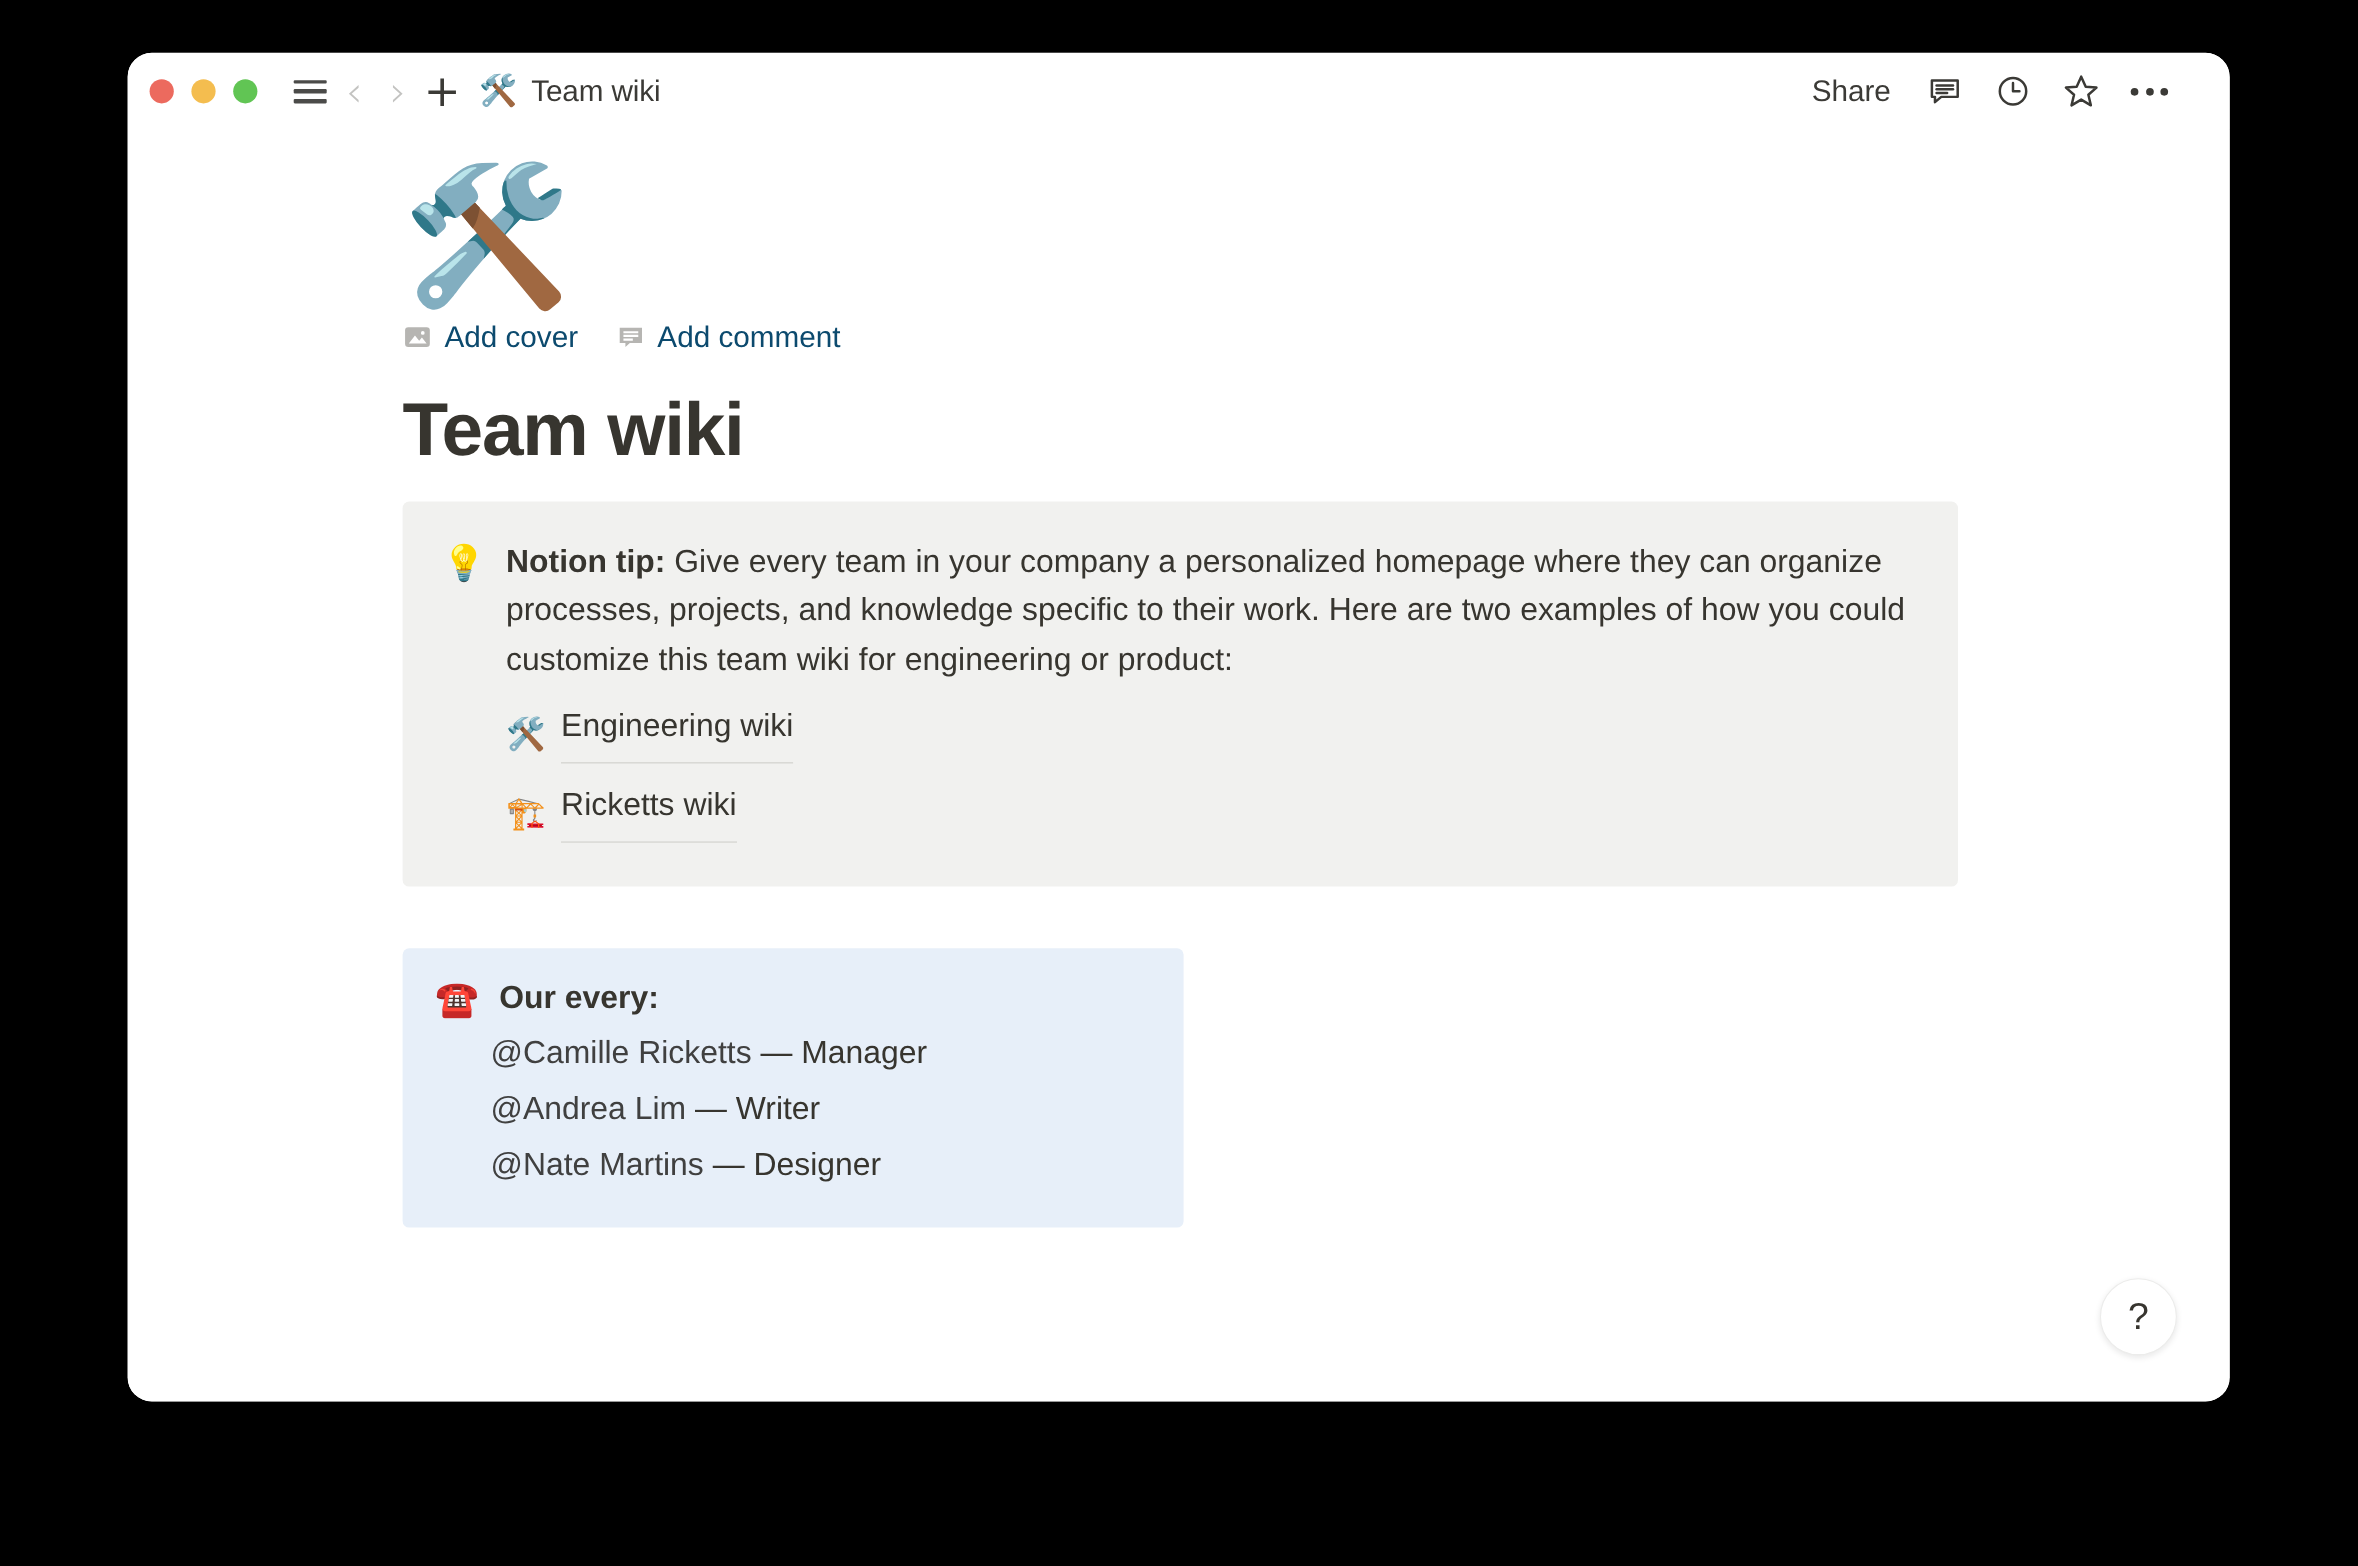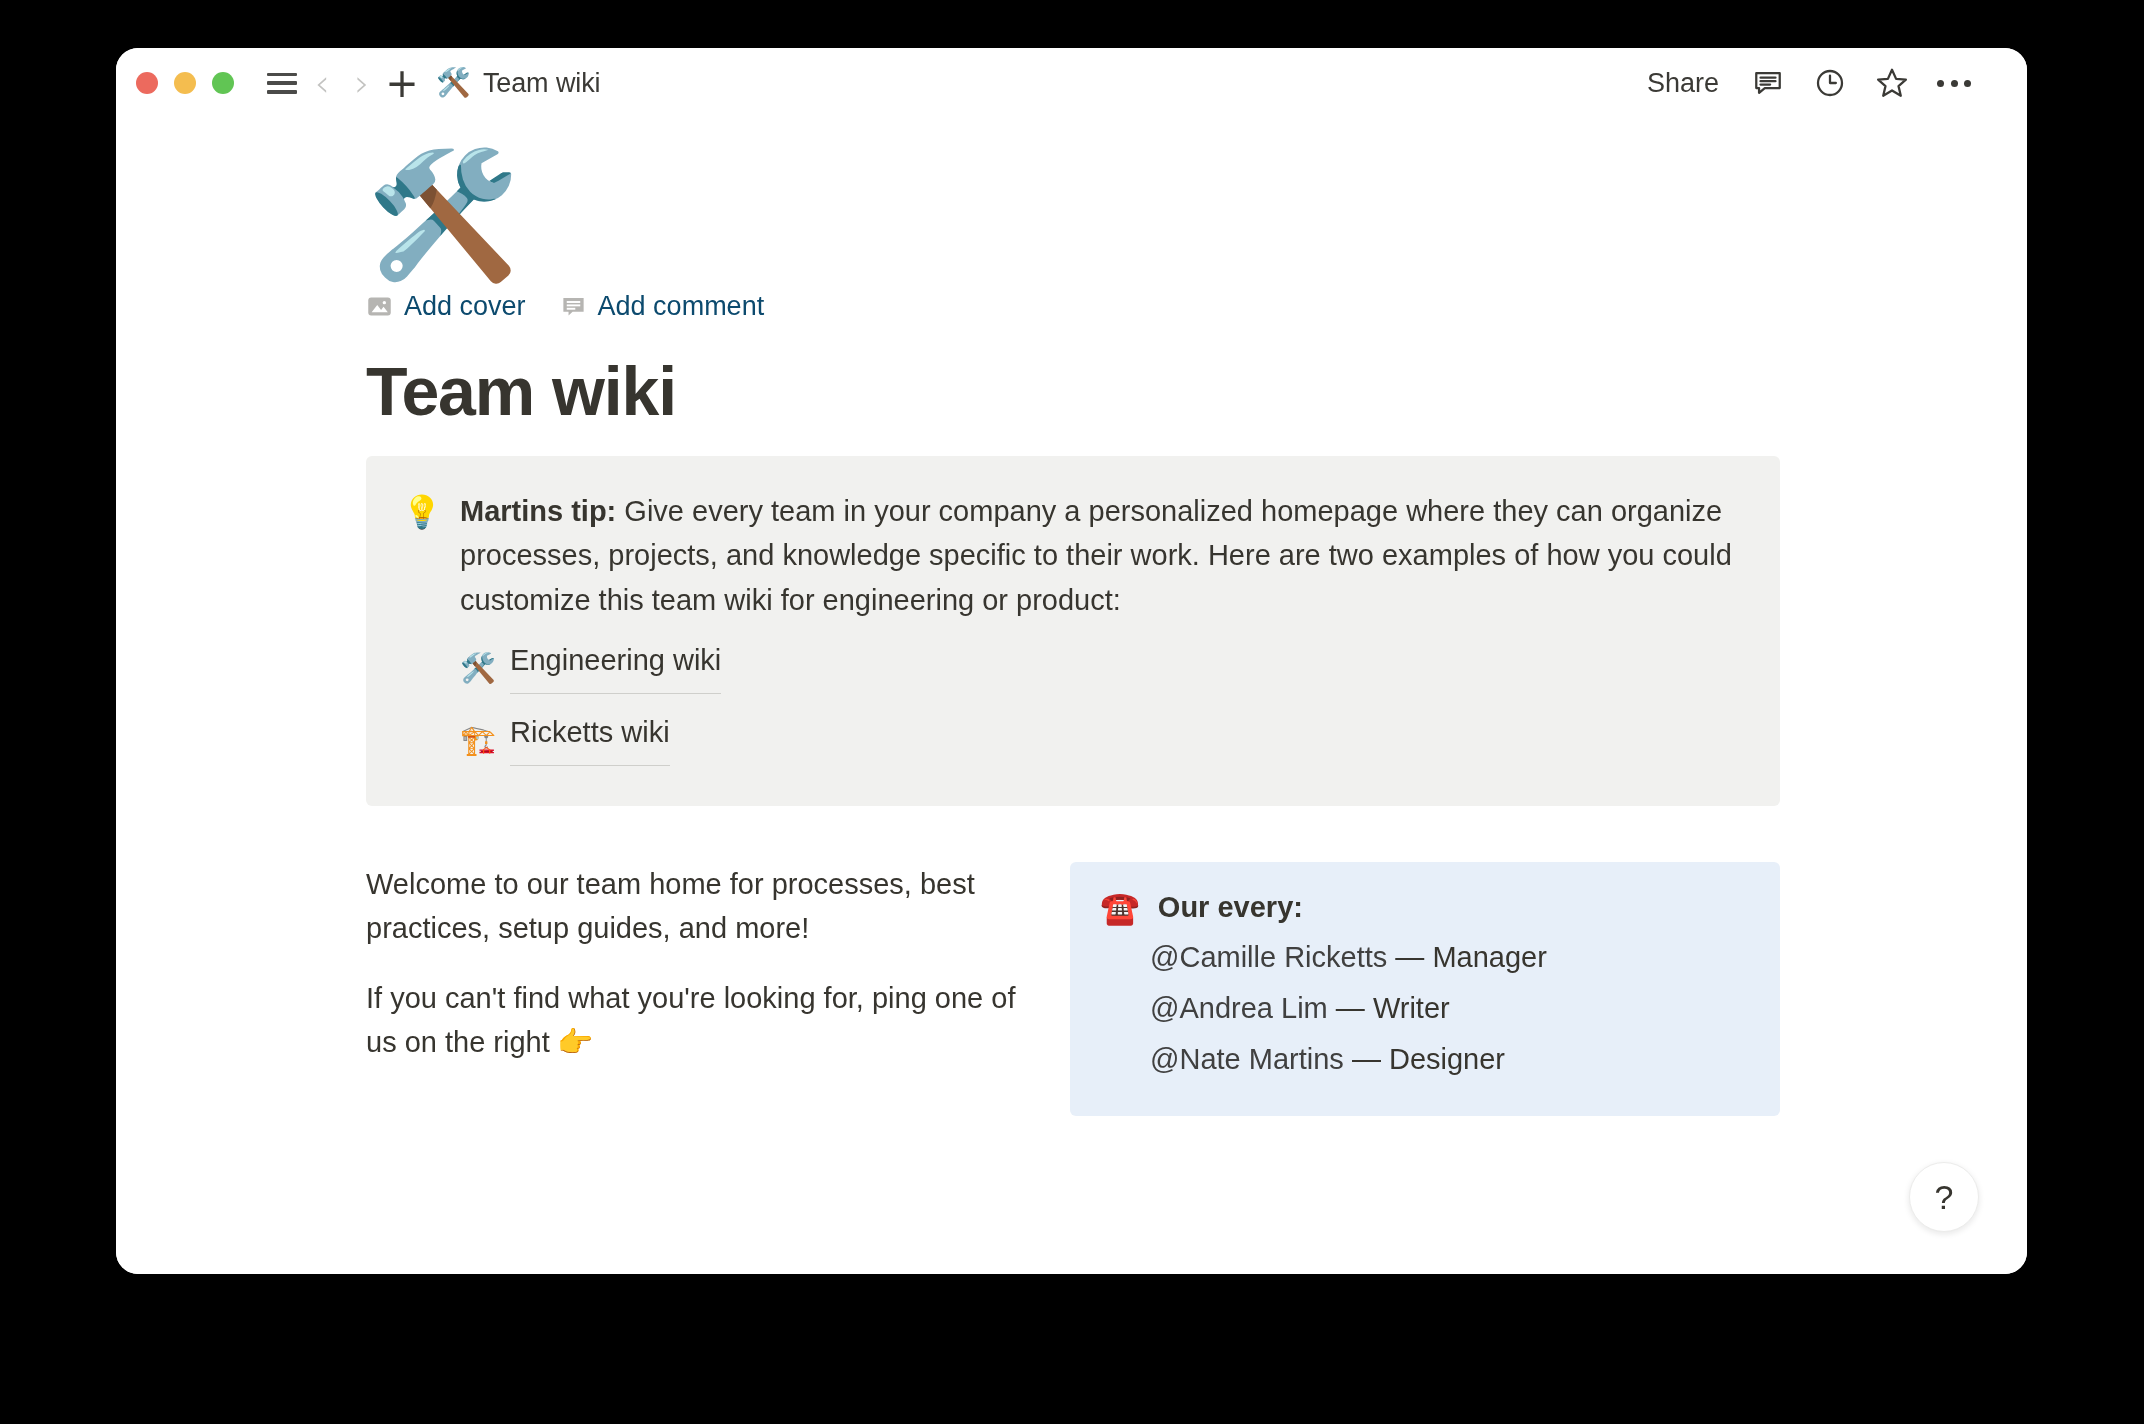--- a/index.html
+++ b/index.html
@@ -430,45 +430,41 @@
 
           <h1 id="page-title">Team wiki</h1>
         </div>
 
         <div class="content-col">
           <div id="tip-callout">
             <div class="callout-row">
               <span class="callout-emoji">💡</span>
               <div class="callout-body">
 
-                <div class="callout-text"><b>Martins tip:</b><span> Give every team in your company a personalized homepage where they can organize processes, projects, and knowledge specific to their work. Here are two examples of how you could customize this team wiki for engineering or product:</span></div>
+                <div class="callout-text"><b>Notion tip:</b><span> Give every team in your company a personalized homepage where they can organize processes, projects, and knowledge specific to their work. Here are two examples of how you could customize this team wiki for engineering or product:</span></div>
 
                 <div class="wiki-link-row">
                   <span class="wiki-link-emoji">🛠️</span>
                   <span class="wiki-link">Engineering wiki</span>
                 </div>
 
                 <div class="wiki-link-row">
                   <span class="wiki-link-emoji">🏗️</span>
                   <span class="wiki-link">Ricketts wiki</span>
                 </div>
 
 
               </div>
             </div>
           </div>
         </div>
 
         <div class="content-col">
           <div id="columns">
 
-            <div id="left-col">
-              <p class="para">Welcome to our team home for processes, best practices, setup guides, and more!</p>
-              <p class="para">If you can't find what you're looking for, ping one of us on the right 👉</p>
-            </div>
 
             <div id="right-col">
               <div id="team-callout">
                 <div class="team-head">
                   <span class="team-emoji">☎️</span>
                   <span class="team-title">Our every:</span>
                 </div>
                 <div class="team-list">
 
                   <div class="team-member"><span class="mention">@Camille Ricketts</span><span> — </span><span>Manager</span></div>

